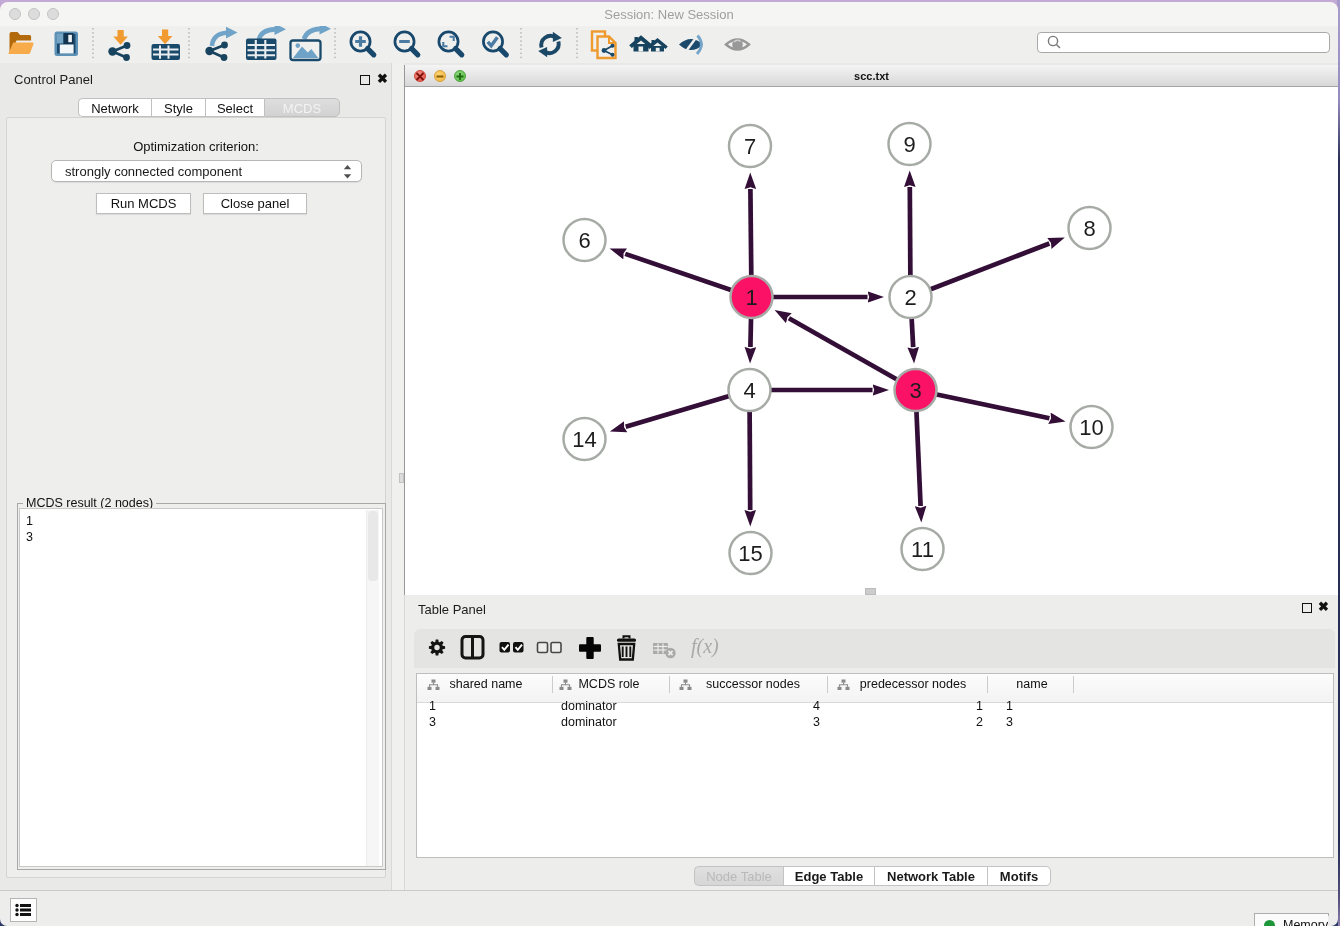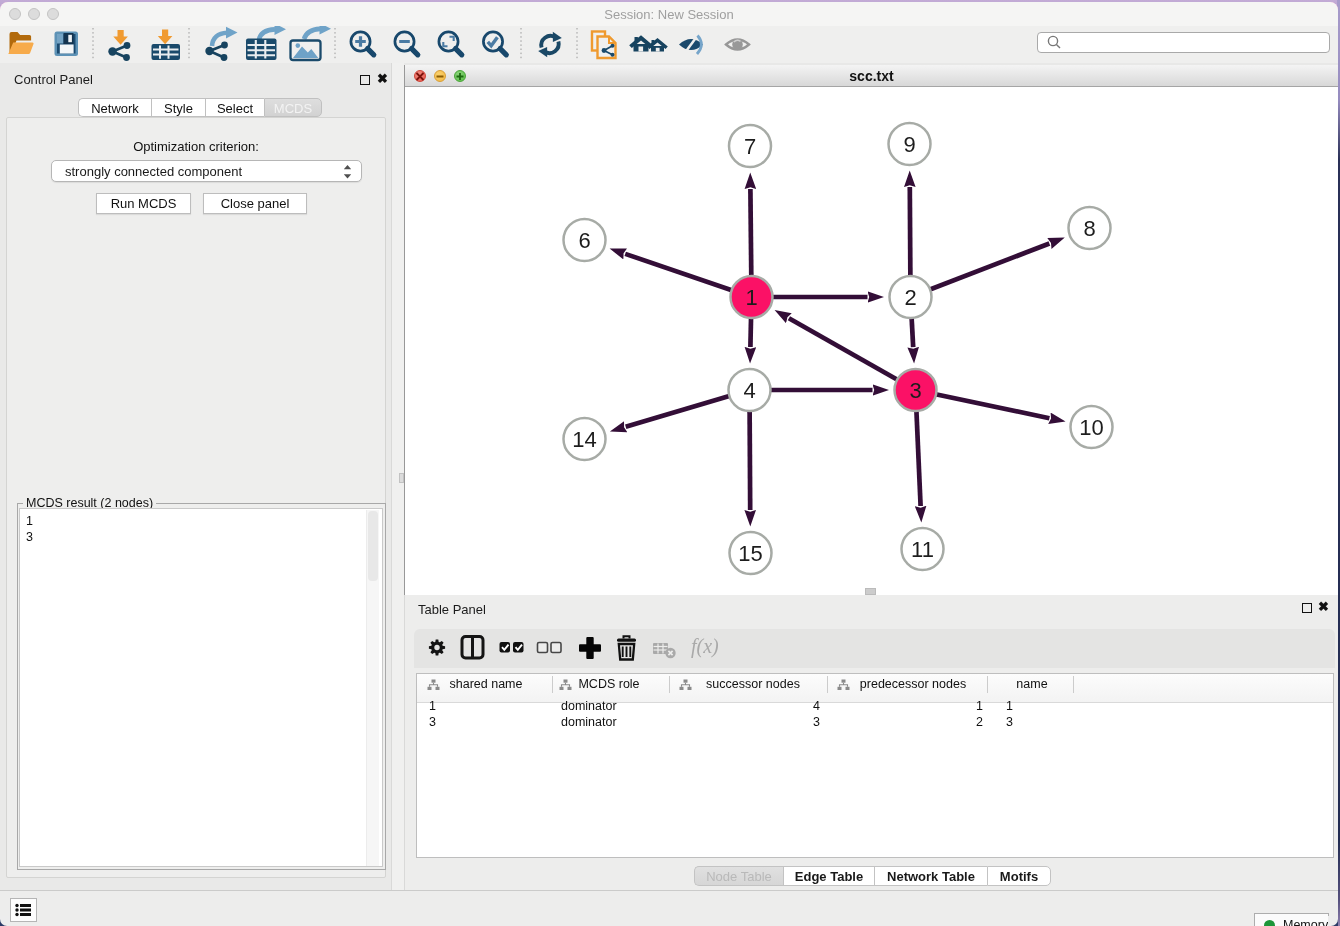--- a/index.html
+++ b/index.html
@@ -40,21 +40,21 @@
 #grpwhite{position:absolute;left:1px;top:4px;width:364px;height:359px;background:#fff;border:1px solid #c9c9c9;box-sizing:border-box;}
 #grpscroll{position:absolute;right:3px;top:1px;width:12px;height:356px;background:#f6f6f6;border-left:1px solid #ececec;}
 #grpthumb{position:absolute;left:1px;top:1px;width:10px;height:70px;background:#e8e8e8;border-radius:4px;}
 .mcdsline{position:absolute;left:6px;font-size:12.5px;color:#111;}
 
 #vsplit{position:absolute;left:392px;top:0;width:12px;height:827px;background:#f0f0ef;}
 #vgrip{position:absolute;left:7px;top:410px;width:5px;height:10px;background:#dcdcdc;border:1px solid #c2c2c2;box-sizing:border-box;}
 
 #netwin{position:absolute;left:404px;top:2px;width:934px;height:530px;border-left:1px solid #989898;box-sizing:border-box;}
 #nettitle{position:absolute;left:0;top:0;width:100%;height:22px;background:linear-gradient(#f4f4f4,#d8d8d8);border-bottom:1px solid #a5a5a5;box-sizing:border-box;}
-#nettitle .t{position:absolute;width:100%;text-align:center;font-size:14px;font-weight:700;color:#111;line-height:22px;}
+#nettitle .t{position:absolute;width:100%;text-align:center;font-size:11px;font-weight:700;color:#111;line-height:22px;}
 .mac{position:absolute;top:5px;width:12px;height:12px;border-radius:50%;box-sizing:border-box;}
 #netbody{position:absolute;left:0;top:22px;width:100%;height:508px;background:#fff;}
 #hgrip{position:absolute;left:460px;top:523px;width:9px;height:5px;background:#ccc;border:1px solid #bbb;}
 
 #tpanel{position:absolute;left:404px;top:532px;width:934px;height:295px;background:#ededec;border-left:1px solid #d9d9d8;box-sizing:border-box;}
 #tphead{position:absolute;left:13px;top:7px;font-size:13px;color:#1c1c1c;}
 #ttoolbar{position:absolute;left:9px;top:34px;width:921px;height:39px;background:#e4e4e3;border-radius:6px 6px 0 0;}
 #ttable{position:absolute;left:11px;top:78px;width:918px;height:185px;background:#fff;border:1px solid #bebebe;box-sizing:border-box;}
 #thead{position:absolute;left:0;top:0;width:100%;height:29px;background:linear-gradient(#fcfcfc,#f3f3f3);border-bottom:1px solid #d9d9d9;box-sizing:border-box;}
 .hsep{position:absolute;top:2px;width:1px;height:17px;background:#ccc;}
@@ -243,21 +243,21 @@
   </div>
   <div id="main">
     <div id="cpanel">
       <div id="cphead">Control Panel</div>
       <div class="cpfloat" style="left:360px;top:12px;"></div>
       <div class="cpx" style="left:377px;top:8px;">✖</div>
       <div id="cptabs">
         <div class="cptab" style="width:73px;">Network</div>
         <div class="cptab" style="width:54px;">Style</div>
         <div class="cptab" style="width:59px;">Select</div>
-        <div class="cptab" style="width:58px;">MCDS</div>
+        <div class="cptab" style="width:76px;">MCDS</div>
       </div>
       <div id="cpbody">
         <div id="optlabel">Optimization criterion:</div>
         <div id="combo">
               <span>strongly connected component</span>
           <svg width="11" height="16" style="position:absolute;right:8px;top:3px;">
                 <path d="M1.8,5.2 L5.5,1 L9.2,5.2 Z" fill="#4f4f4f"></path>
                 <path d="M1.8,10.2 L5.5,14.4 L9.2,10.2 Z" fill="#4f4f4f"></path>
               </svg>
         </div>

